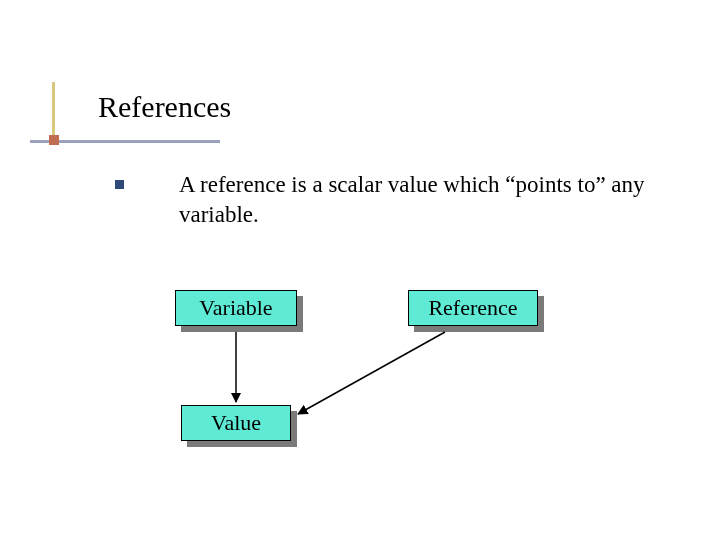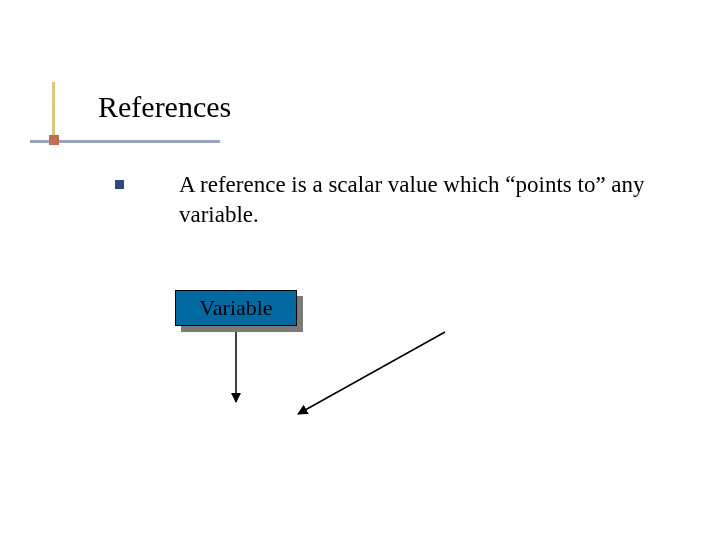--- a/index.html
+++ b/index.html
@@ -77,21 +77,21 @@
   .shadow-box .shadow {
     position: absolute;
     left: 6px; top: 6px;
     width: 100%; height: 100%;
     background: #7a7a7a;
   }
   .shadow-box .face {
     position: absolute;
     left: 0; top: 0;
     width: 100%; height: 100%;
-    background: #0369a1;
+    background: #5eead4;
     border: 1.5px solid #000;
     display: flex;
     align-items: center;
     justify-content: center;
     font-size: 22px;
     box-sizing: border-box;
   }
   #box-variable  { left: 175px; top: 290px; width: 122px; height: 36px; }
   #box-reference { left: 408px; top: 290px; width: 130px; height: 36px; }
   #box-value     { left: 181px; top: 405px; width: 110px; height: 36px; }
@@ -120,21 +120,29 @@
   <div class="bullet-row">
     <span class="bullet-icon"></span>
     <span class="bullet-text">A reference is a scalar value which “points to” any variable.</span>
   </div>
 
   <div id="box-variable" class="shadow-box">
     <div class="shadow"></div>
     <div class="face">Variable</div>
   </div>
 
+  <div id="box-reference" class="shadow-box">
+    <div class="shadow"></div>
+    <div class="face">Reference</div>
+  </div>
 
+  <div id="box-value" class="shadow-box">
+    <div class="shadow"></div>
+    <div class="face">Value</div>
+  </div>
 
   <svg class="arrow-svg" viewBox="0 0 720 540">
     <defs>
       <marker id="ah" viewBox="0 0 10 10" refX="9" refY="5" markerWidth="7" markerHeight="7" orient="auto-start-reverse">
         <path d="M 0 0 L 10 5 L 0 10 z" fill="#000"></path>
       </marker>
     </defs>
     <line x1="236" y1="332" x2="236" y2="402" stroke="#000" stroke-width="1.5" marker-end="url(#ah)"></line>
     <line x1="445" y1="332" x2="298" y2="414" stroke="#000" stroke-width="1.5" marker-end="url(#ah)"></line>
   </svg>

